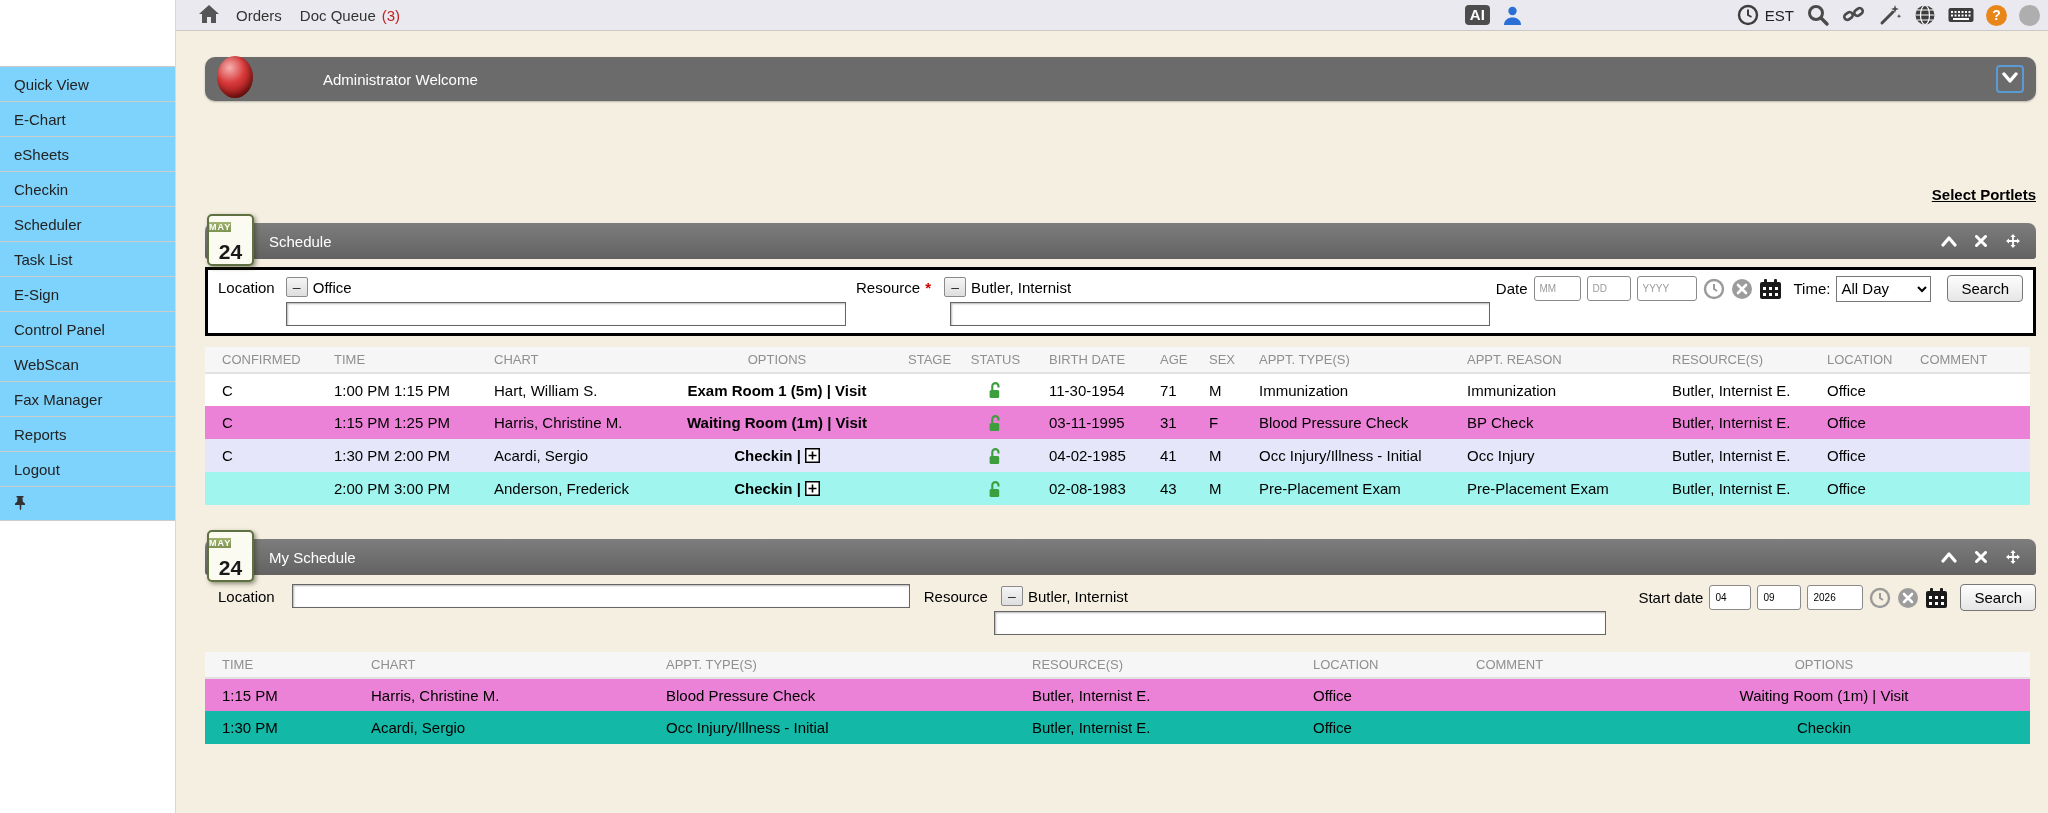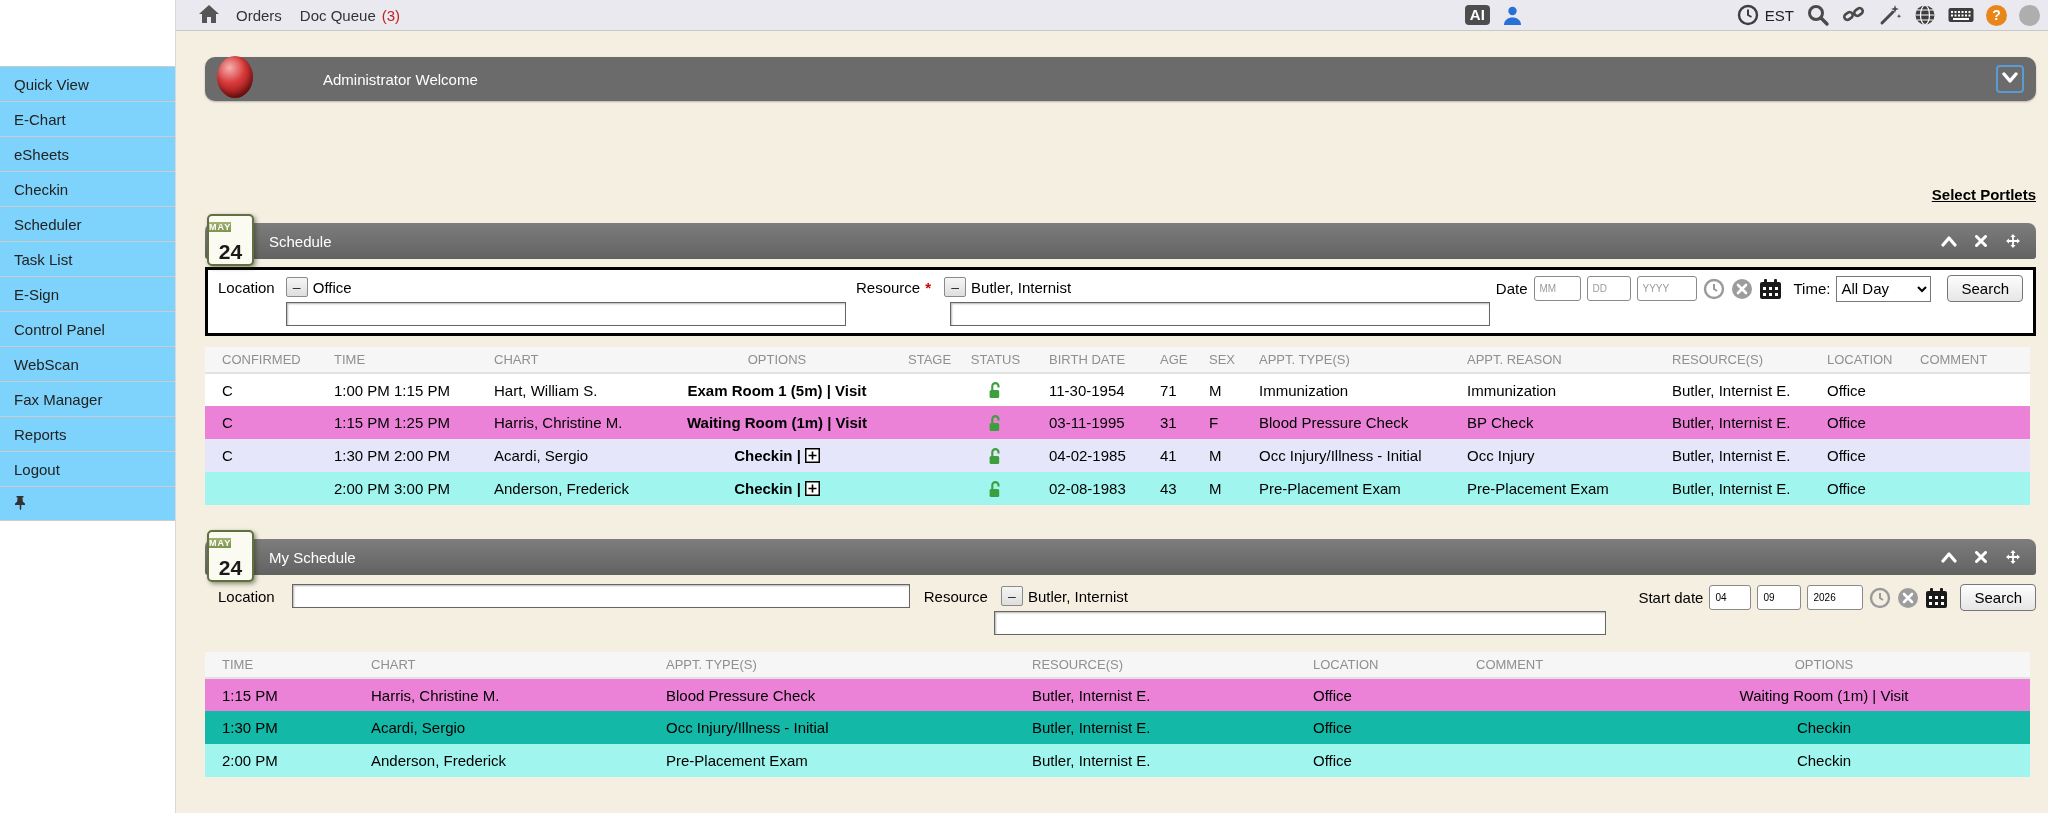--- a/index.html
+++ b/index.html
@@ -546,27 +546,18 @@
             </tr>
             <tr style="background: #14b8a6;">
               <td>1:30 PM</td>
               <td>Acardi, Sergio</td>
               <td>Occ Injury/Illness - Initial</td>
               <td>Butler, Internist E.</td>
               <td>Office</td>
               <td></td>
               <td class="center"><span class="opt-link">Checkin</span></td>
             </tr>
-            <tr style="background: rgb(160, 245, 239);">
-              <td>2:00 PM</td>
-              <td>Anderson, Frederick</td>
-              <td>Pre-Placement Exam</td>
-              <td>Butler, Internist E.</td>
-              <td>Office</td>
-              <td></td>
-              <td class="center"><span class="opt-link">Checkin</span></td>
-            </tr>
           </tbody>
         </table>
     </section>
 
   </main>
 </div>
 
 </body></html>

